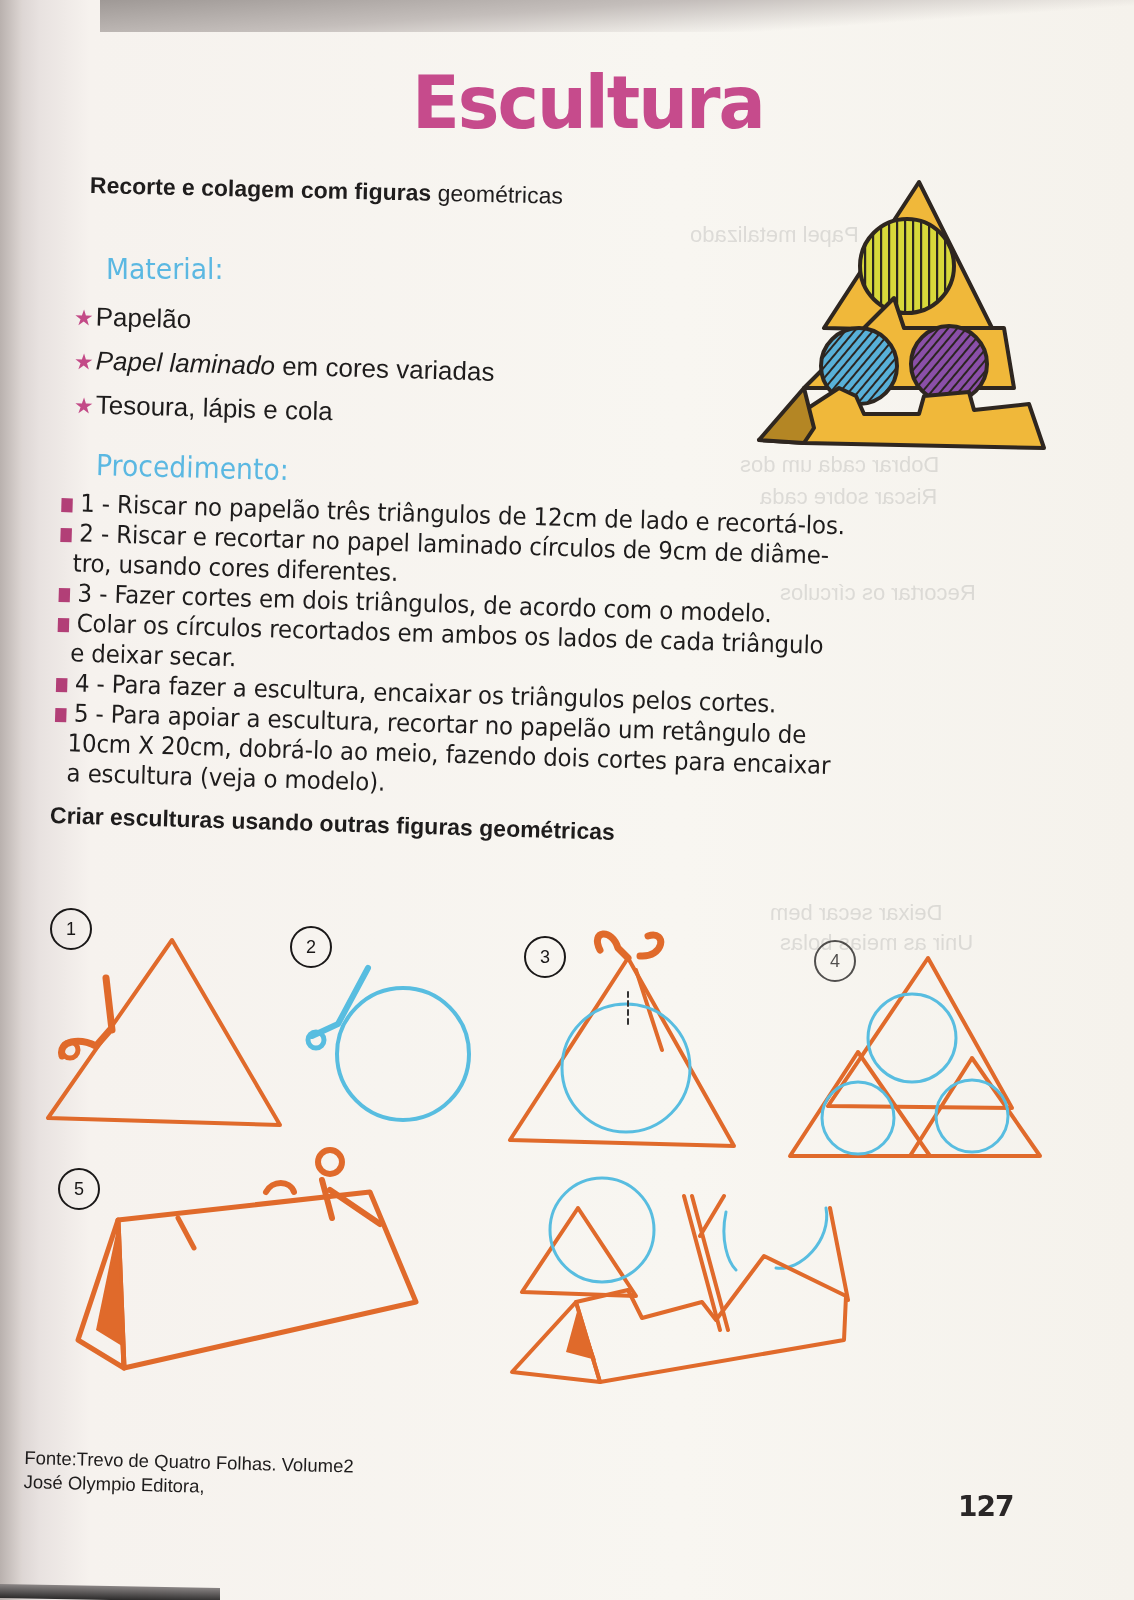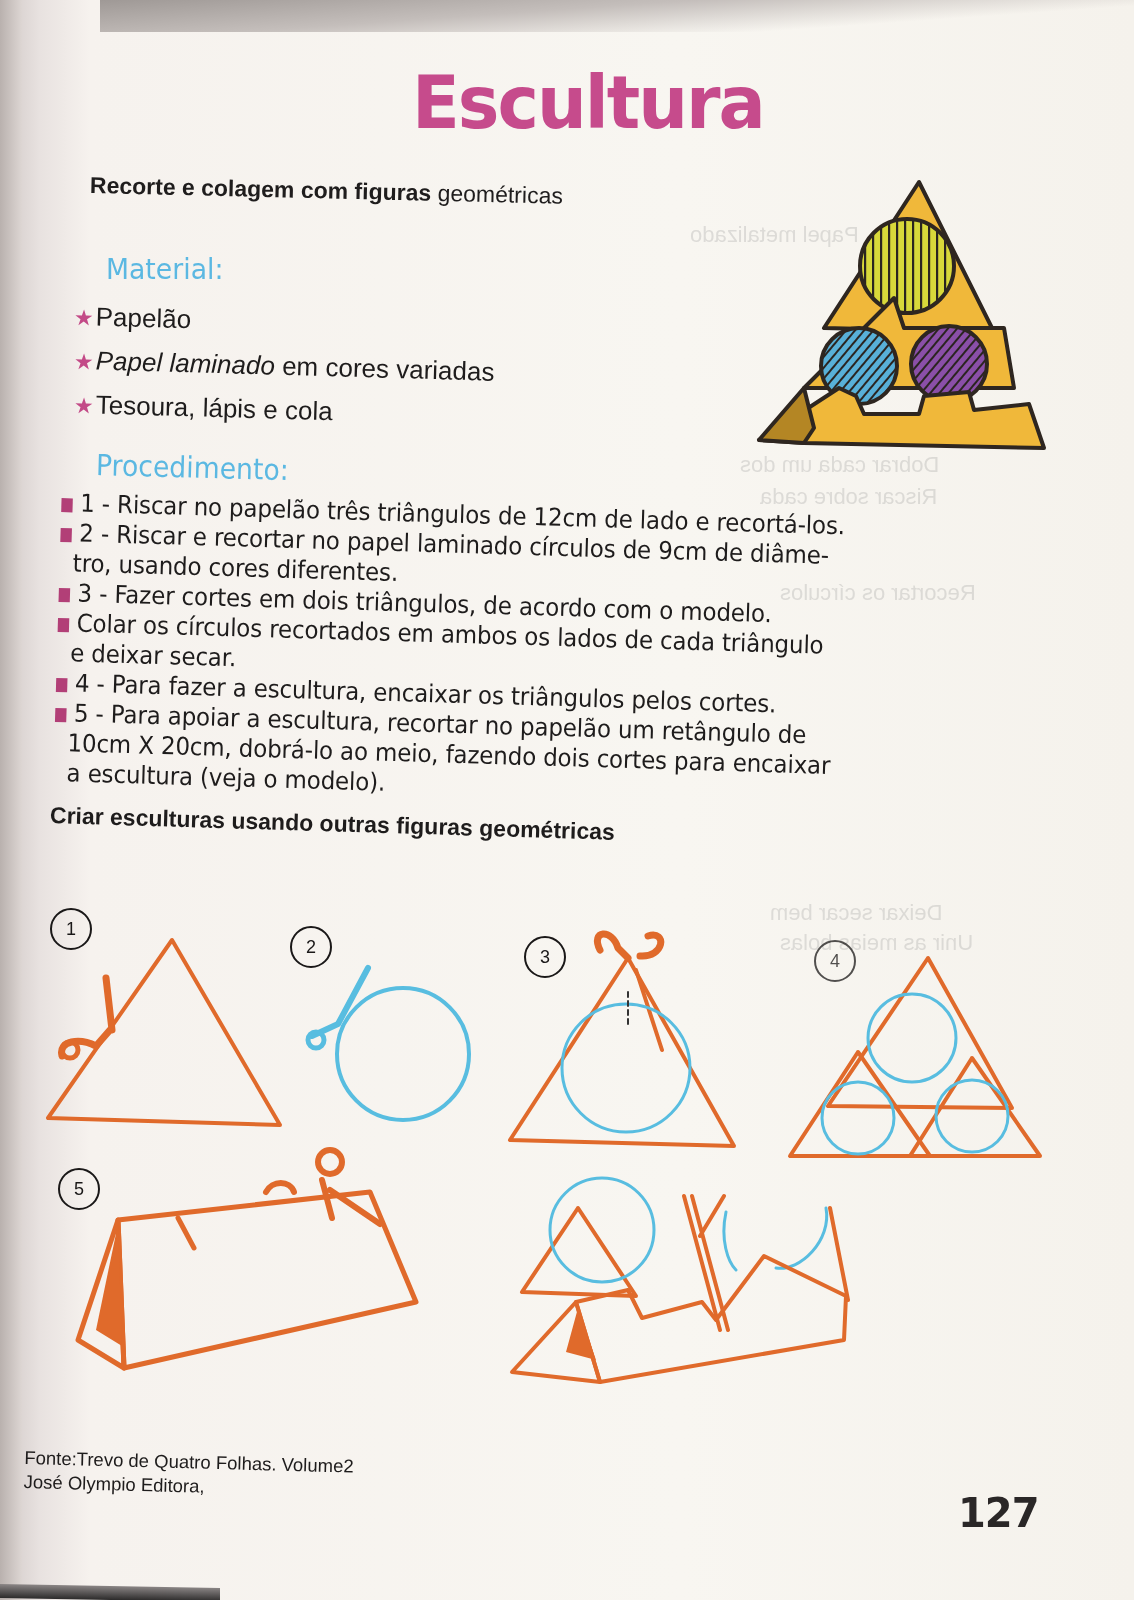--- a/index.html
+++ b/index.html
@@ -85,21 +85,21 @@
     position: absolute; width: 38px; height: 38px; border: 2.5px solid #1a1818;
     border-radius: 50%; font-size: 18px; text-align: center; line-height: 38px;
     background: transparent; color: #1a1818;
   }
   .source {
     position: absolute; left: 24px; top: 1446px; font-size: 18.5px; line-height: 24px;
     transform: rotate(1.5deg); transform-origin: left center; white-space: nowrap;
   }
   .page-num {
     position: absolute; left: 958px; top: 1490px; font-family: "DejaVu Sans", sans-serif;
-    font-weight: 900; font-size: 40px; color: #2a2727; letter-spacing: -1px;
+    font-weight: 900; font-size: 28px; color: #2a2727; letter-spacing: -1px;
   }
 </style>
 </head>
 <body>
 
 <div class="page-bg"></div>
 <div class="spine"></div>
 <div class="top-shadow"></div>
 
 <div class="ghost" style="left:690px; top:222px;">Papel metalizado</div>

